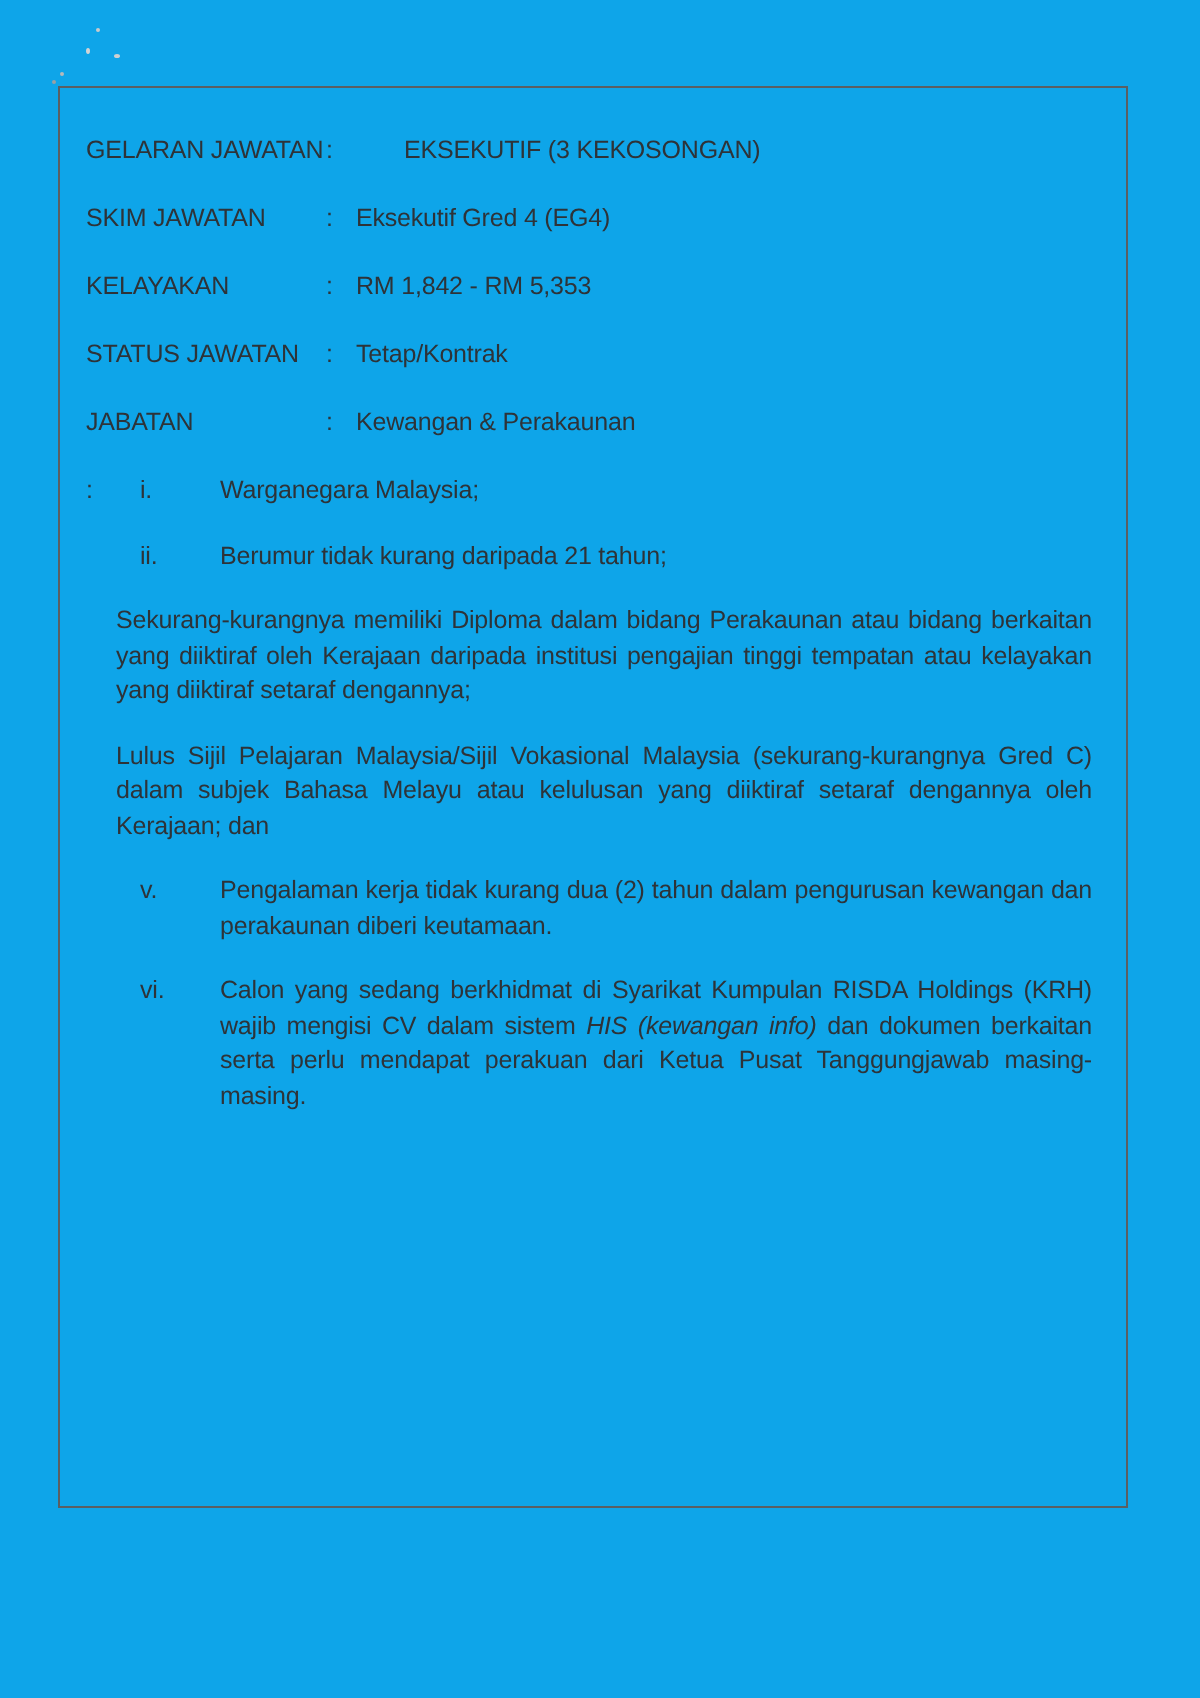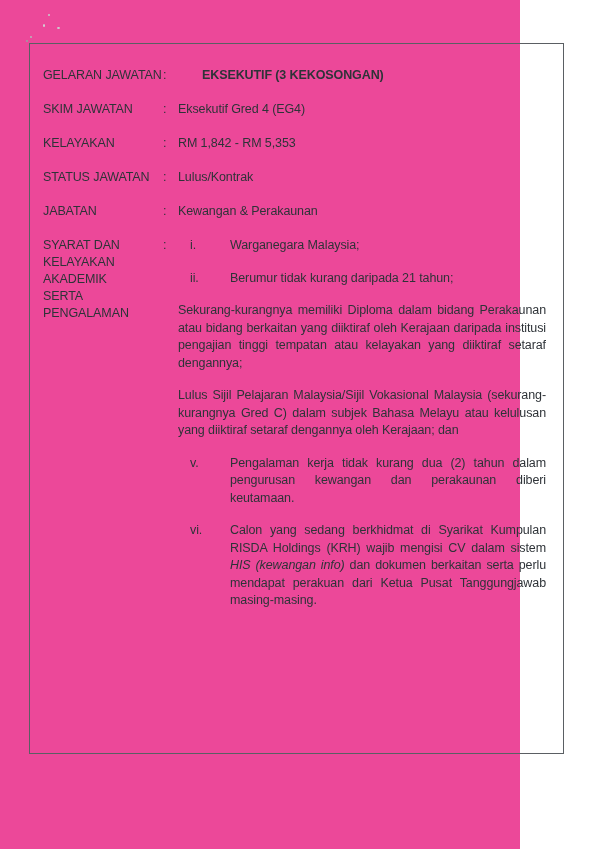--- a/index.html
+++ b/index.html
@@ -8,22 +8,22 @@
   }
   * { margin: 0; padding: 0; box-sizing: border-box; }
   html, body {
     width: 600px; height: 849px;
     background: #ffffff;
     overflow: hidden;
     font-family: "Liberation Sans", sans-serif;
   }
   .page {
     position: relative;
-    width: 520px; height: 849px;
-    background: #ec4899;
+    width: 600px; height: 849px;
+    background: #0ea5e9;
     color: var(--text);
   }
   .speck {
     position: absolute;
     border-radius: 50%;
   }
   .frame {
     position: absolute;
     left: 29px; top: 43px;
     width: 535px; height: 711px;
@@ -33,21 +33,21 @@
   .field-row {
     display: flex;
     font-size: 12.5px;
     line-height: 17px;
     margin-bottom: 17px;
     letter-spacing: -0.1px;
   }
   .field-label { width: 120px; flex: 0 0 120px; }
   .field-colon { width: 15px; flex: 0 0 15px; }
   .field-value { flex: 1; }
-  .bold { font-weight: bold; padding-left: 24px; }
+  .bold { font-weight: normal; padding-left: 24px; }
   .req-section {
     display: flex;
     font-size: 12.5px;
     line-height: 17px;
     letter-spacing: -0.1px;
   }
   .req-label { width: 120px; flex: 0 0 120px; }
   .req-label div { line-height: 17px; }
   .req-colon { width: 15px; flex: 0 0 15px; }
   .req-list { flex: 1; }
@@ -95,37 +95,30 @@
 
     <div class="field-row">
       <div class="field-label">KELAYAKAN</div>
       <div class="field-colon">:</div>
       <div class="field-value">RM 1,842 - RM 5,353</div>
     </div>
 
     <div class="field-row">
       <div class="field-label">STATUS JAWATAN</div>
       <div class="field-colon">:</div>
-      <div class="field-value">Lulus/Kontrak</div>
+      <div class="field-value">Tetap/Kontrak</div>
     </div>
 
     <div class="field-row">
       <div class="field-label">JABATAN</div>
       <div class="field-colon">:</div>
       <div class="field-value">Kewangan &amp; Perakaunan</div>
     </div>
 
     <div class="req-section">
-      <div class="req-label">
-        <div>SYARAT DAN</div>
-        <div>KELAYAKAN</div>
-        <div>AKADEMIK</div>
-        <div>SERTA</div>
-        <div>PENGALAMAN</div>
-      </div>
       <div class="req-colon">:</div>
       <div class="req-list">
 
         <div class="req-item">
           <div class="req-num">i.</div>
           <div class="req-text">Warganegara Malaysia;</div>
         </div>
 
         <div class="req-item">
           <div class="req-num">ii.</div>

